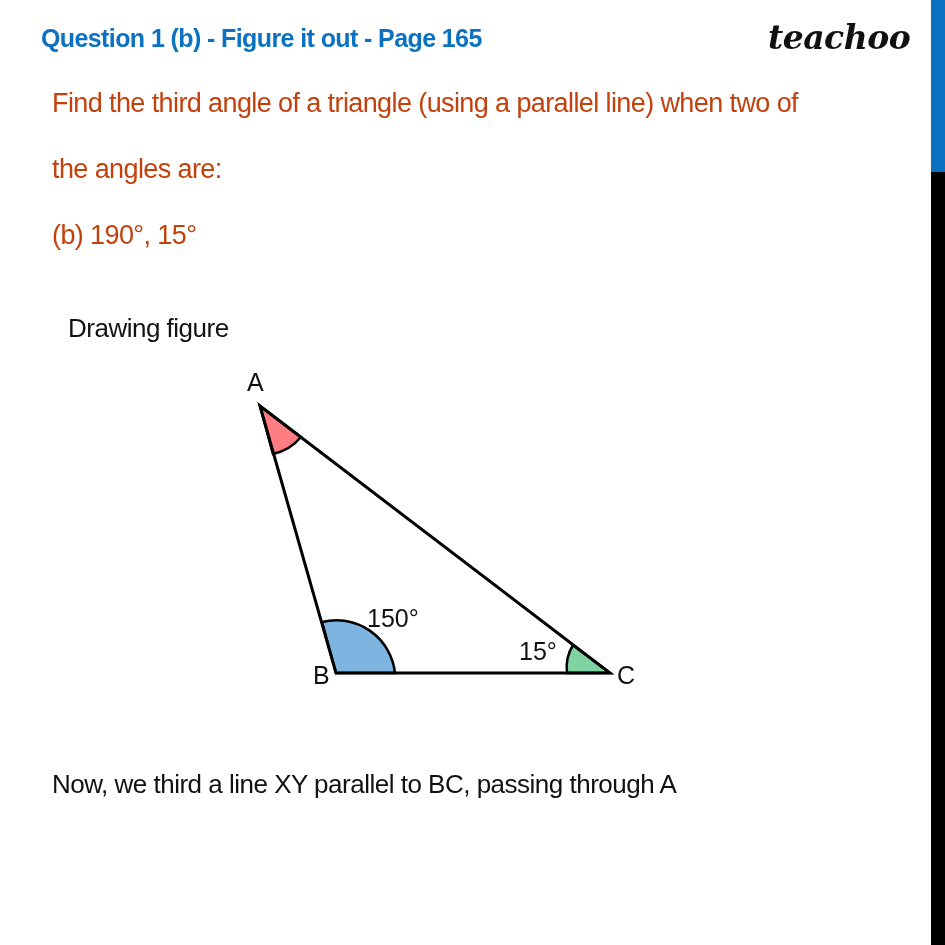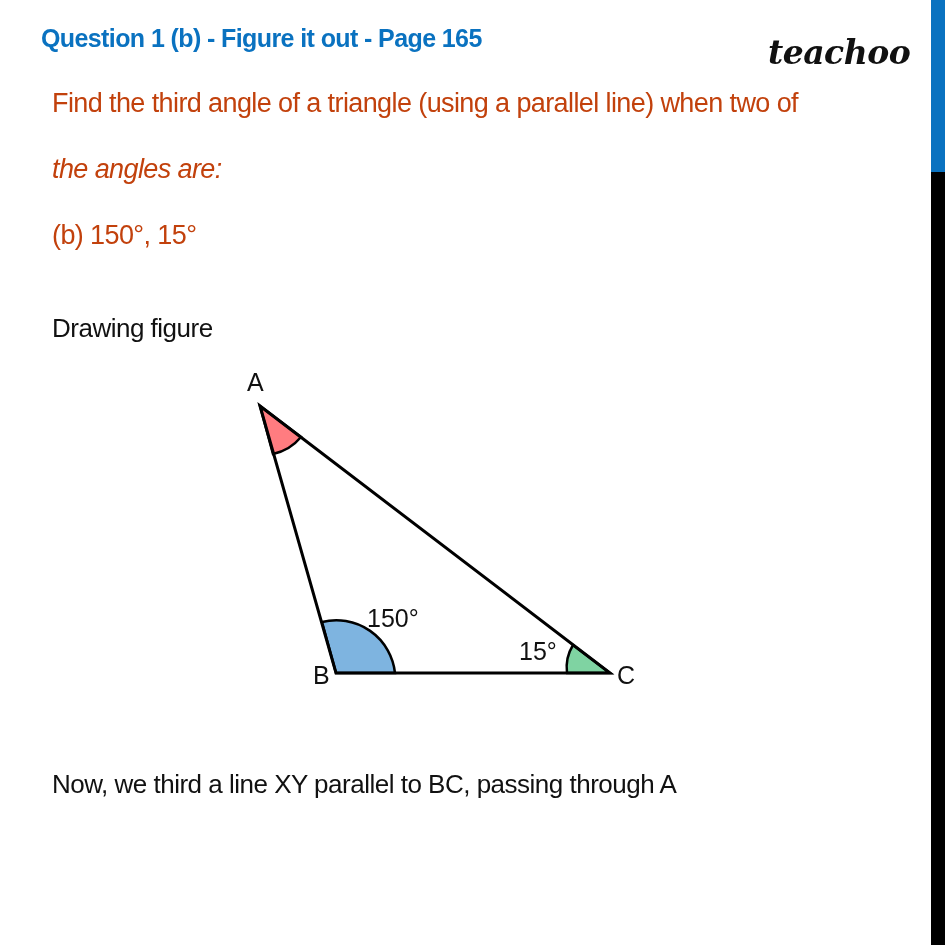--- a/index.html
+++ b/index.html
@@ -9,56 +9,56 @@
     font-family: "Liberation Sans", "DejaVu Sans", sans-serif;
   }
   .title {
     position: absolute; left: 41px; top: 24px;
     font-size: 25px; font-weight: bold; color: #0a72c0;
     letter-spacing: -0.6px;
   }
   .logo {
     position: absolute; left: 768px; top: 18px;
     font-family: "DejaVu Serif", serif; font-style: italic; font-weight: bold;
-    font-size: 33px; color: #111; letter-spacing: -0.5px; margin-top: 15px;
+    font-size: 33px; color: #111; letter-spacing: -0.5px;
   }
   .qtext {
     position: absolute; left: 52px;
     font-size: 27px; color: #c2410c; letter-spacing: -0.6px;
     white-space: nowrap;
   }
   .q1 { top: 88px; }
-  .q2 { top: 154px; font-style: italic; }
+  .q2 { top: 154px; }
   .q3 { top: 220px; }
   .body-text {
     position: absolute; left: 52px;
     font-size: 26px; color: #111; letter-spacing: -0.5px; white-space: nowrap;
   }
-  .t1 { top: 313px; }
+  .t1 { top: 313px; margin-left: 16px; }
   .t2 { top: 769px; }
   .sidebar-blue {
     position: absolute; left: 931px; top: 0; width: 14px; height: 172px;
     background: #0a72c0;
   }
   .sidebar-black {
     position: absolute; left: 931px; top: 172px; width: 14px; height: 773px;
     background: #000;
   }
   svg.figure { position: absolute; left: 0; top: 0; }
   .lbl { font-family: "Liberation Sans", sans-serif; font-size: 25px; fill: #111; }
 </style>
 </head>
 <body>
 
 <div class="title">Question 1 (b) - Figure it out - Page 165</div>
 <div class="logo">teachoo</div>
 
 <div class="qtext q1">Find the third angle of a triangle (using a parallel line) when two of</div>
 <div class="qtext q2">the angles are:</div>
-<div class="qtext q3">(b) 150°, 15°</div>
+<div class="qtext q3">(b) 190°, 15°</div>
 
 <div class="body-text t1">Drawing figure</div>
 
 <svg class="figure" width="945" height="945">
 
   <path d="M260,406 L273,454 A50,50 0 0 0 301,437 Z" fill="#ff7c80" stroke="#000" stroke-width="2.5"></path>
   <path d="M336,673 L322,622 A59,59 0 0 1 395,673 Z" fill="#7eb4e0" stroke="#000" stroke-width="2.5"></path>
   <path d="M610,673 L567,673 A43,43 0 0 1 573,645 Z" fill="#7fd3a2" stroke="#000" stroke-width="2.5"></path>
 
   <polygon points="260,406 336,673 610,673" fill="none" stroke="#000" stroke-width="3" stroke-linejoin="miter"></polygon>

